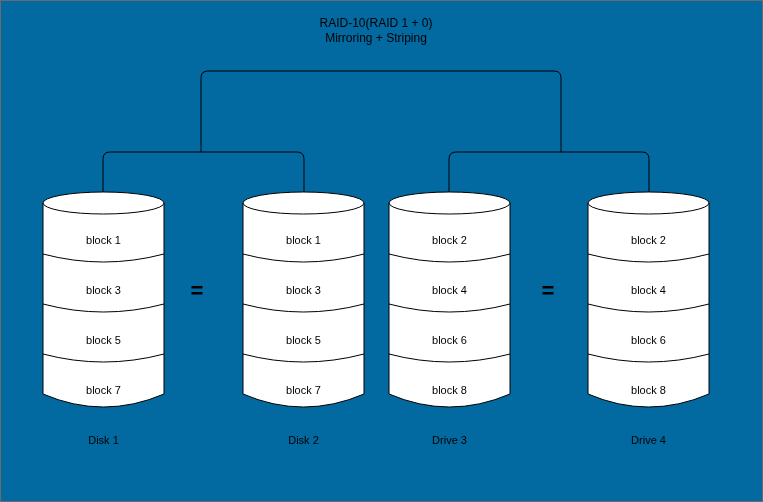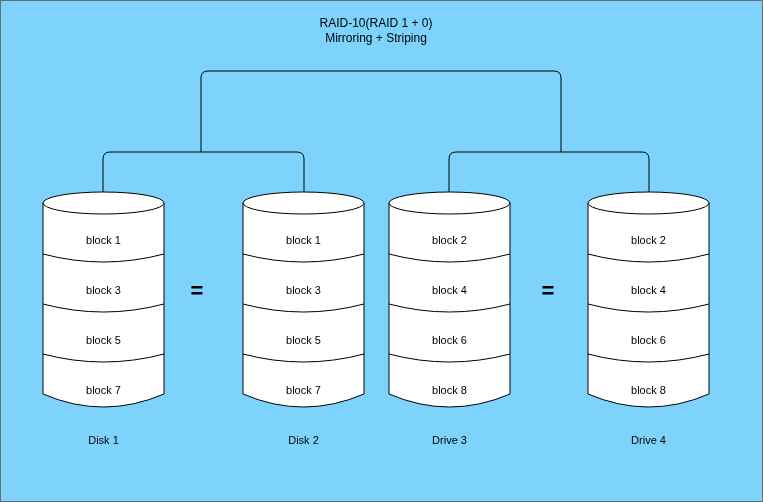--- a/index.html
+++ b/index.html
@@ -7,21 +7,21 @@
     padding: 0;
     background: #ffffff;
   }
   body {
     font-family: "Liberation Sans", sans-serif;
   }
   #canvas {
     position: relative;
     width: 763px;
     height: 502px;
-    background: #7dd3fc;
+    background: #0369a1;
     box-sizing: border-box;
     overflow: hidden;
   }
   #frame-border {
     position: absolute;
     left: 0;
     top: 0;
     width: 763px;
     height: 502px;
     box-sizing: border-box;

